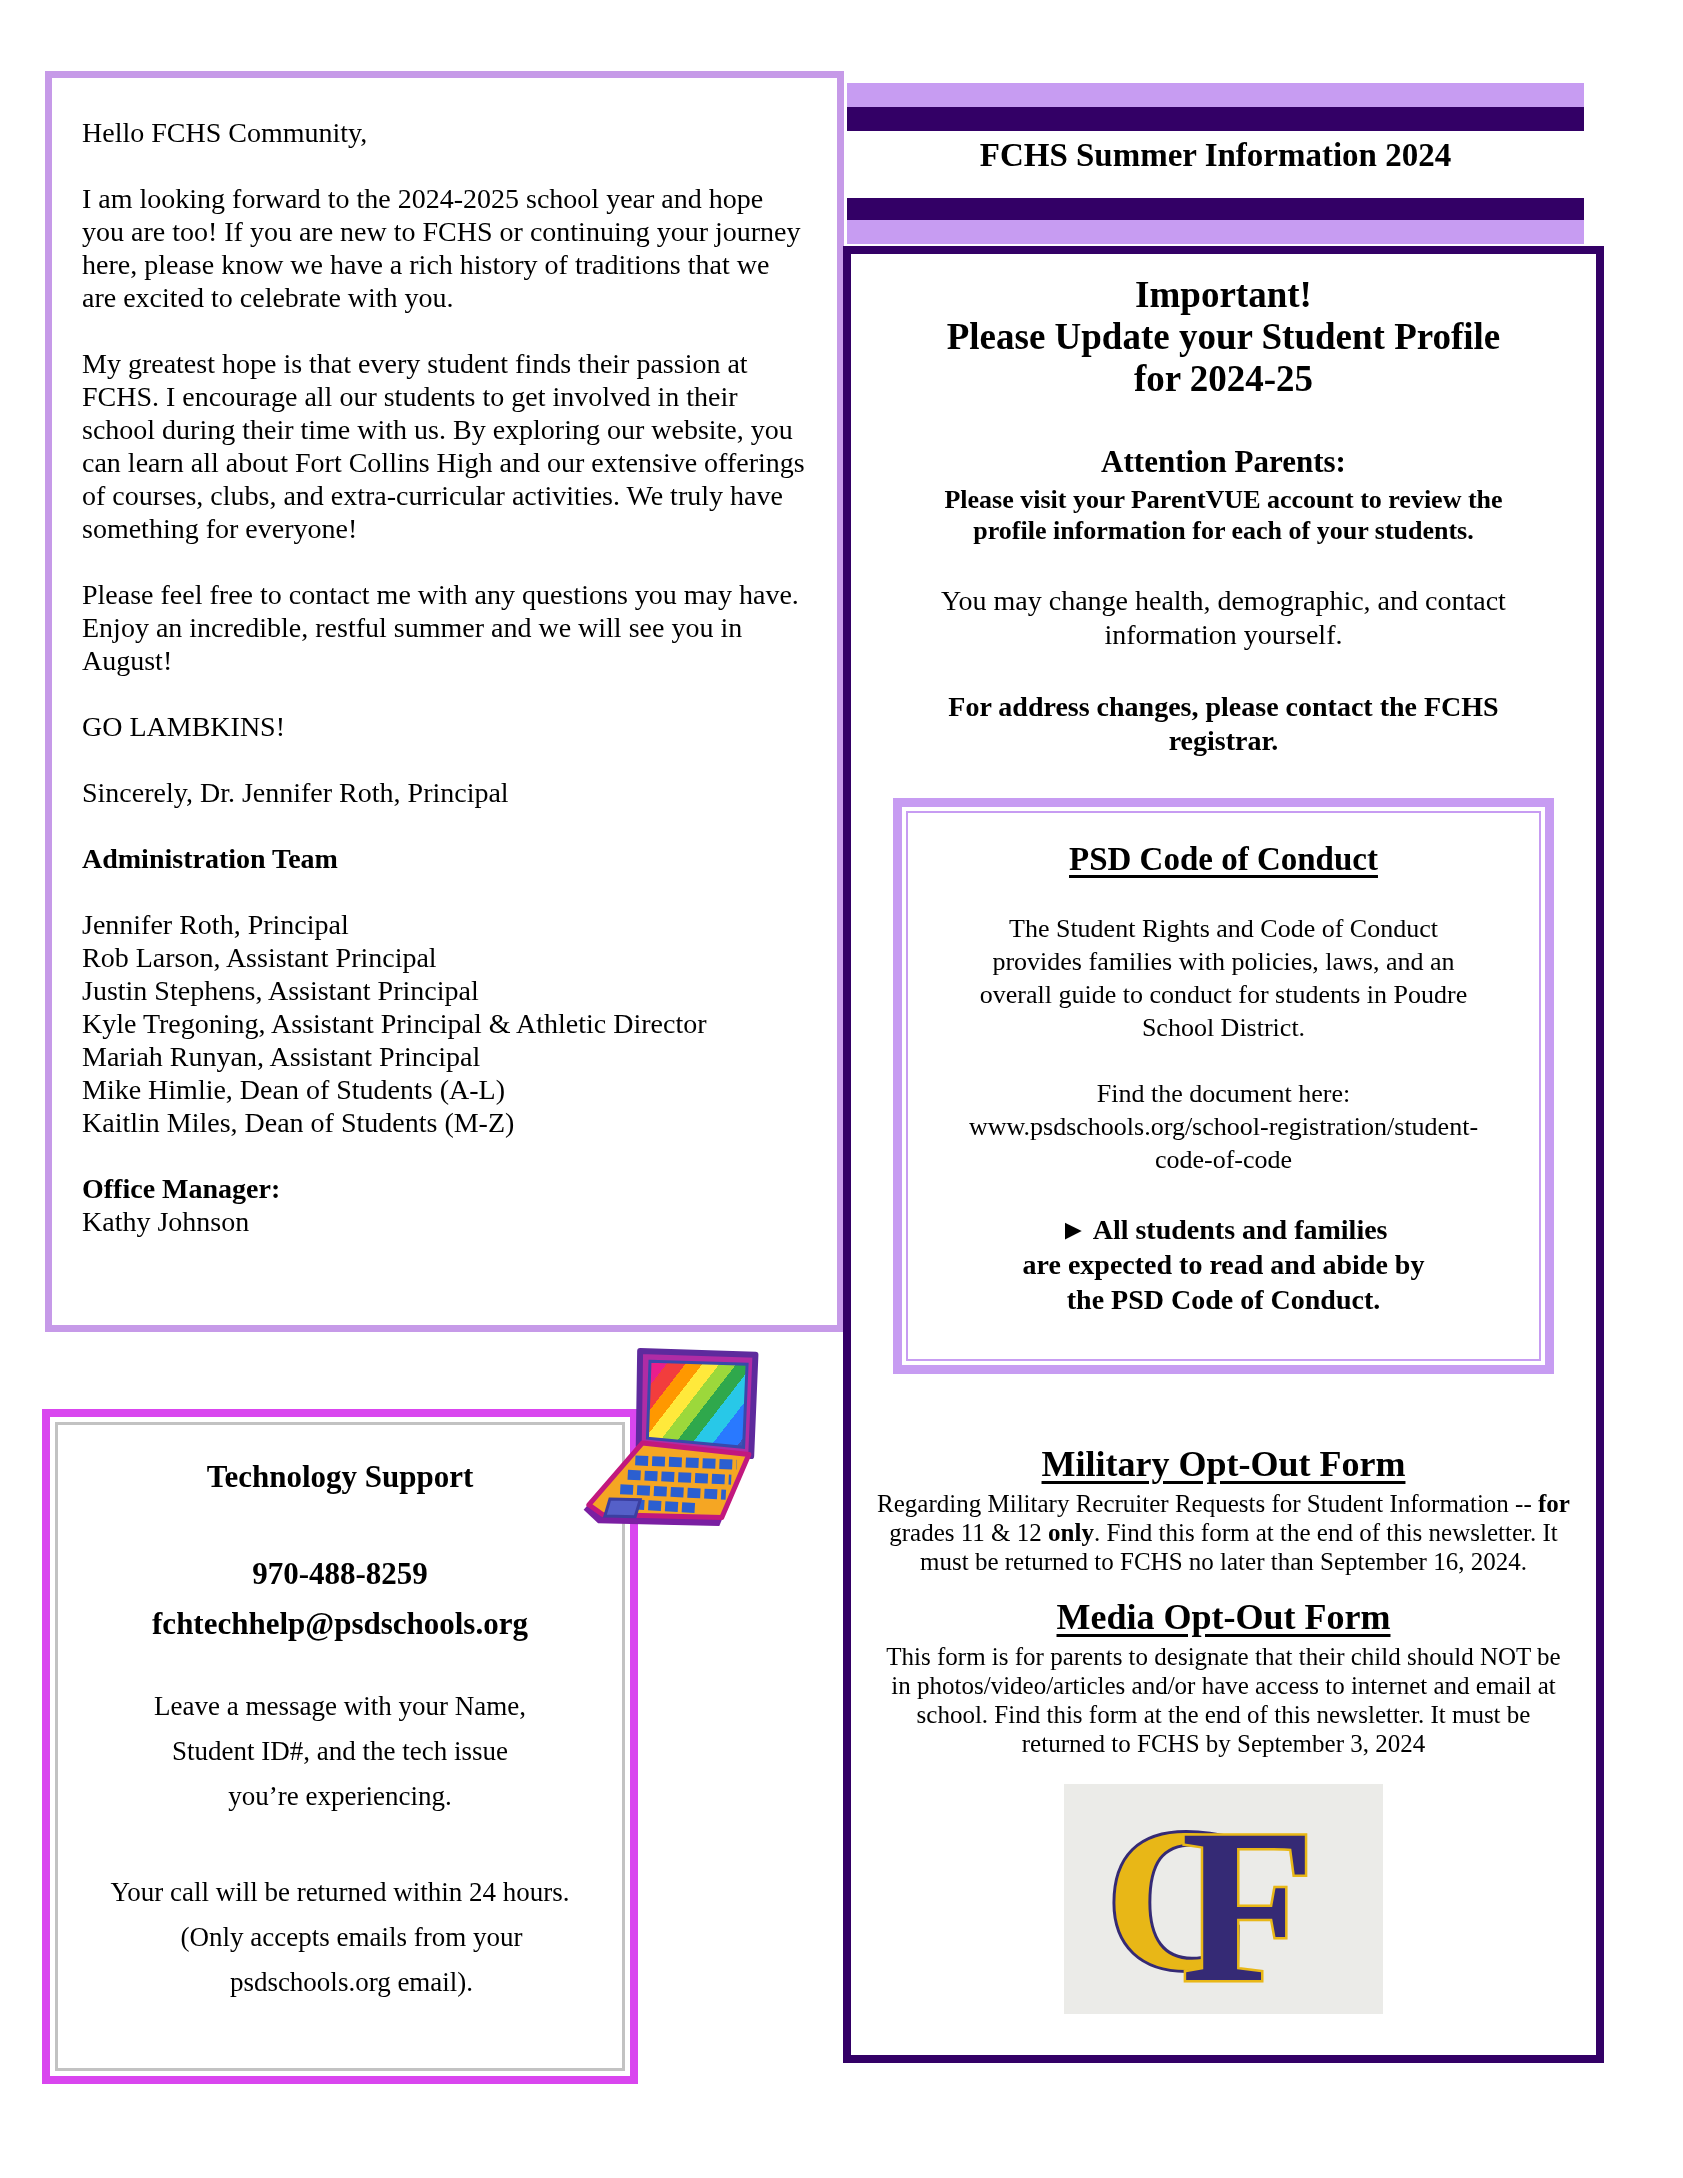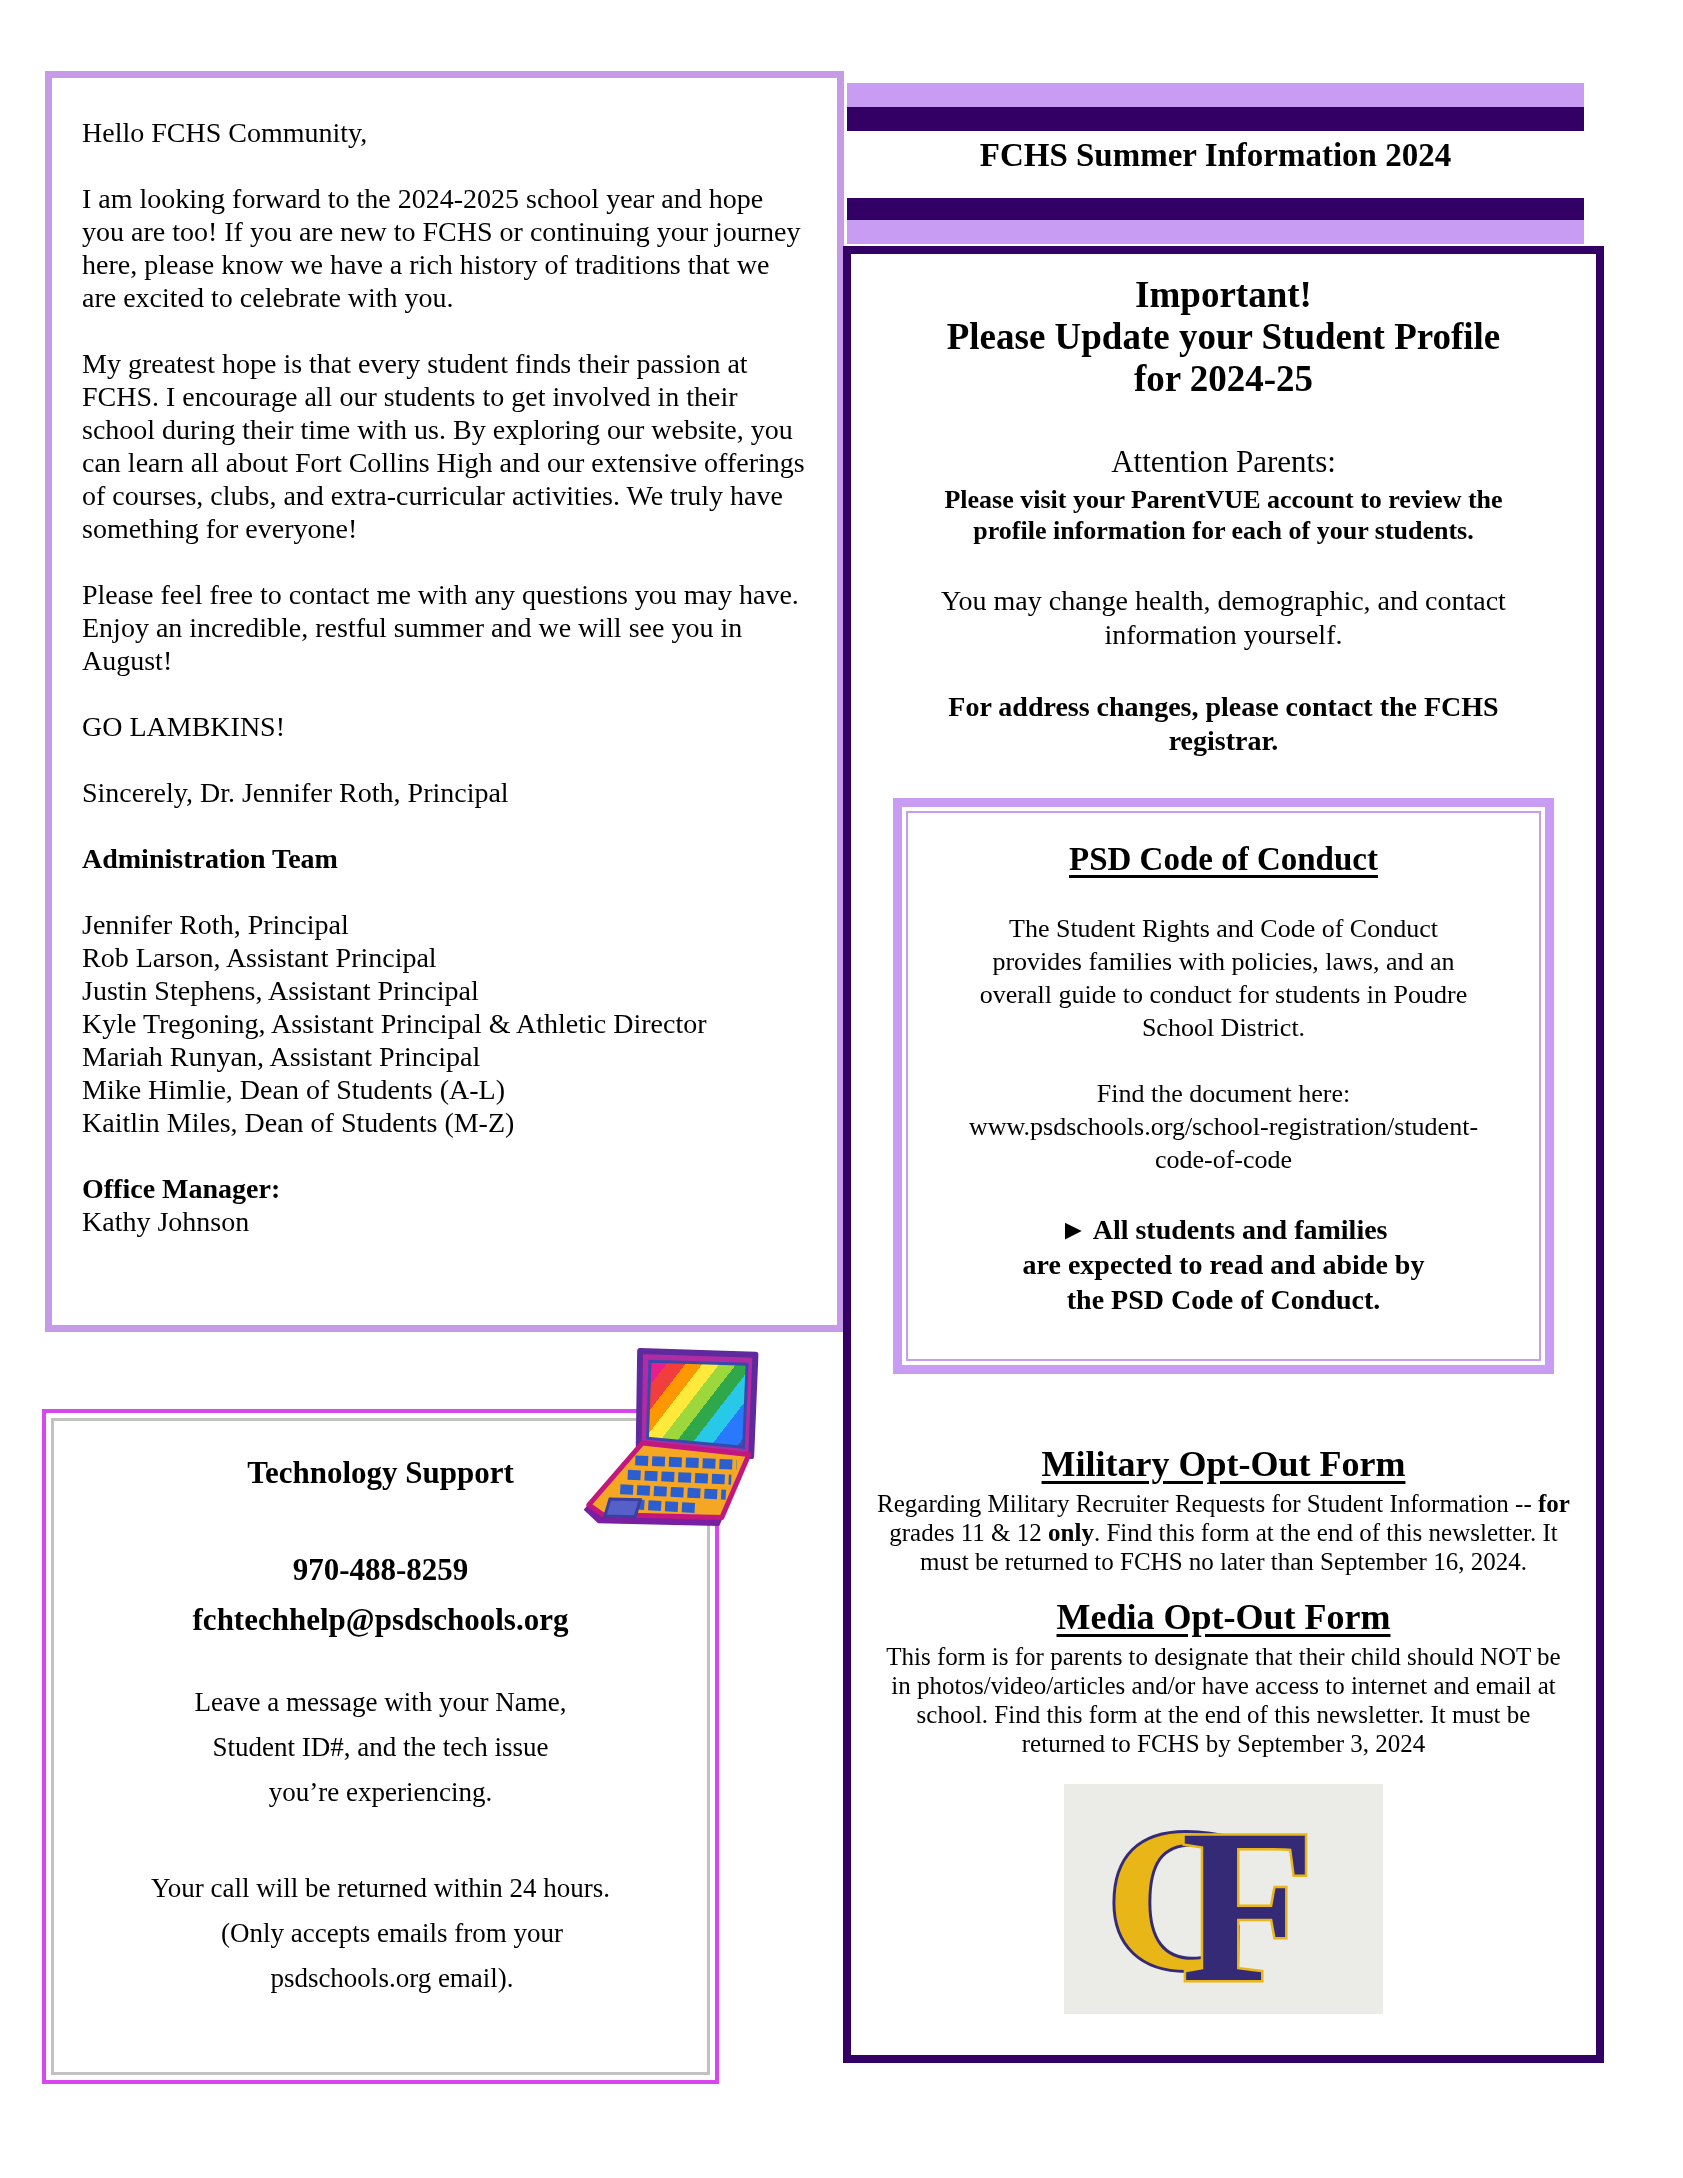--- a/index.html
+++ b/index.html
@@ -9,22 +9,22 @@
   
   .letter-box{position:absolute;left:45px;top:71px;width:799px;height:1261px;
               box-sizing:border-box;border:7px solid #c69ae8;background:#fff;
               padding:38px 28px 20px 30px;font-size:28px;line-height:33px;}
   .letter-box p{margin:33px 0;}
   .letter-box .first{margin-top:0;}
   .bold{font-weight:bold;}
   .admin-list div{margin:0;}
 
   
-  .tech-box{position:absolute;left:42px;top:1409px;width:677px;height:675px;
-            box-sizing:border-box;border:4px solid #d946ef;background:#fff;
+  .tech-box{position:absolute;left:42px;top:1409px;width:596px;height:675px;
+            box-sizing:border-box;border:8px solid #d946ef;background:#fff;
             box-shadow:inset 0 0 0 5px #ffffff, inset 0 0 0 8px #c2c2c2;
             text-align:center;font-size:27px;}
   .tech-title{font-weight:bold;font-size:31px;margin-top:42px;}
   .tech-phone{font-weight:bold;font-size:31px;margin-top:61px;}
   .tech-email{font-weight:bold;font-size:31px;margin-top:14px;}
   .tech-instr{margin:42px auto 0;max-width:396px;line-height:45px;}
   .tech-callback{margin-top:51px;line-height:45px;}
   .tech-note{line-height:45px;padding-left:23px;}
 
   .laptop{position:absolute;left:566px;top:1342px;width:223px;height:208px;}
@@ -33,21 +33,21 @@
   .bar{position:absolute;left:847px;width:737px;}
   .bar.lav{background:#c79cf2;}
   .bar.dark{background:#330066;}
   .rc-title{position:absolute;left:847px;top:137px;width:737px;text-align:center;
             font-size:33px;font-weight:bold;}
 
   .important-box{position:absolute;left:843px;top:246px;width:761px;height:1817px;
                  box-sizing:border-box;border:8px solid #330066;background:#fff;
                  text-align:center;}
   .imp-title{font-size:37px;font-weight:bold;line-height:42px;margin-top:20px;}
-  .attention-head{font-size:31px;font-weight:normal;margin-top:44px;}
+  .attention-head{font-size:31px;font-weight:bold;margin-top:44px;}
   .attention-body{font-size:26px;font-weight:bold;line-height:31px;max-width:600px;margin:4px auto 0;}
   .change-info{font-size:28px;line-height:34px;max-width:618px;margin:38px auto 0;}
   .address-note{font-size:28px;font-weight:bold;line-height:34px;max-width:594px;margin:38px auto 0;}
 
   
   .conduct-box{width:661px;min-height:576px;box-sizing:border-box;margin:40px auto 0;
                border:9px solid #c79cf2;background:#fff;
                box-shadow:inset 0 0 0 4px #ffffff, inset 0 0 0 6px #c79cf2;
                padding:34px 30px 26px;}
   .conduct-title{font-size:33px;font-weight:bold;text-decoration:underline;text-underline-offset:5px;}

